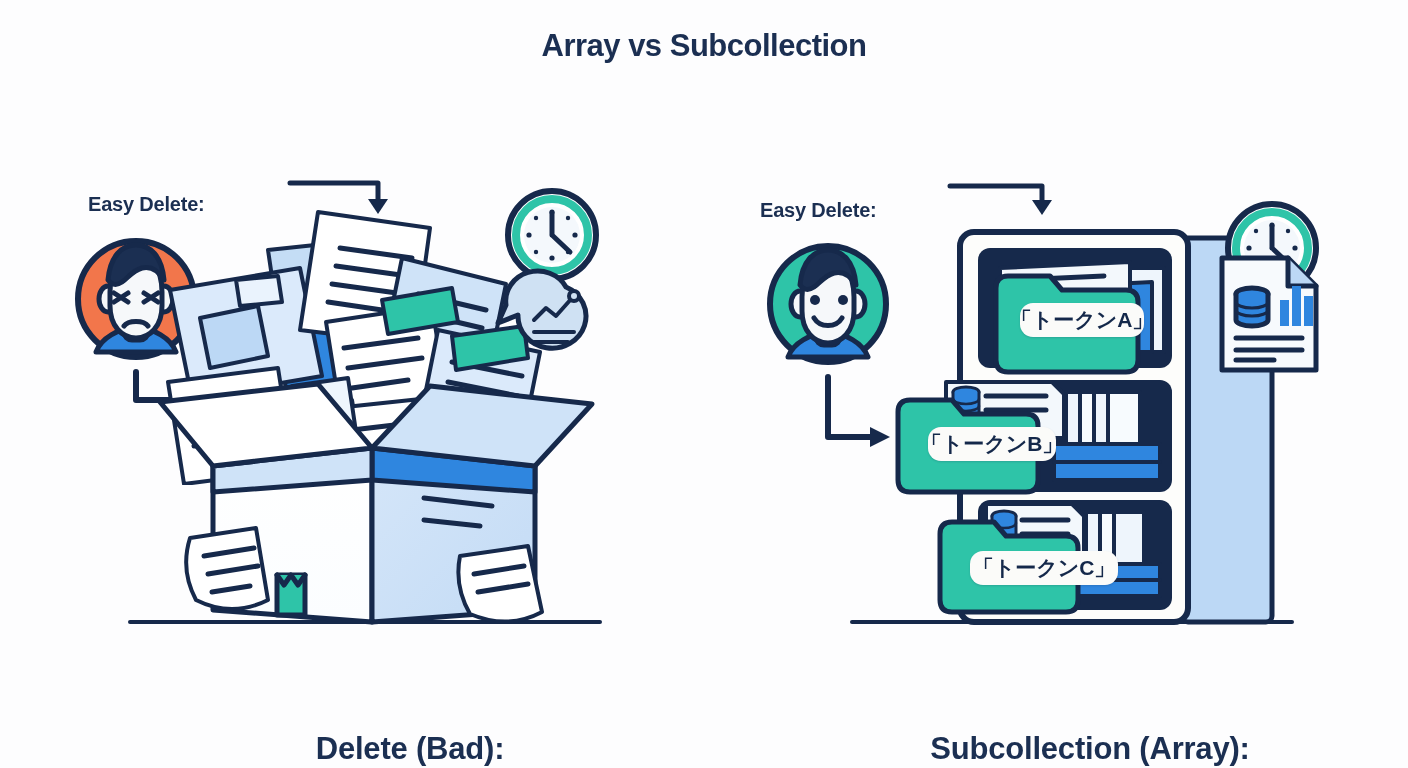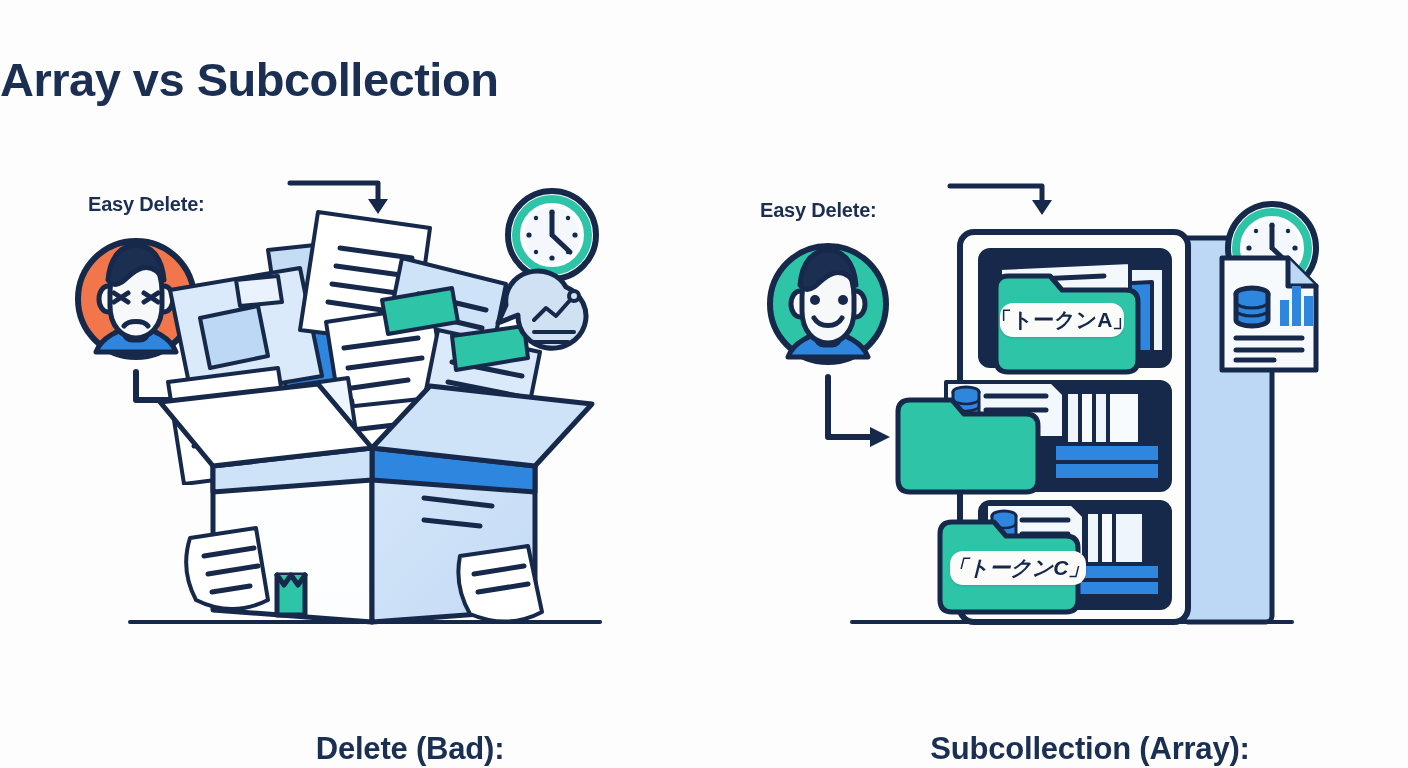--- a/index.html
+++ b/index.html
@@ -31,23 +31,23 @@
   .txt {
     position: absolute;
     color: #1b2f52;
     font-weight: bold;
     letter-spacing: -0.2px;
     white-space: pre;
     line-height: 1.18;
   }
   #title {
     left: 0; right: 0;
-    top: 52px;
-    text-align: left;
-    font-size: 47px;
+    top: 28px;
+    text-align: center;
+    font-size: 31px;
     letter-spacing: -0.5px;
   }
   .callout {
     font-size: 20px;
     line-height: 1.25;
   }
   #callout-left { left: 88px; top: 142px; }
   #callout-right { left: 760px; top: 148px; }
   .caption {
     font-size: 31px;
@@ -62,24 +62,25 @@
     background: #fbfbf9;
     border-radius: 13px;
     color: #14284a;
     font-weight: bold;
     font-size: 21px;
     display: flex;
     align-items: center;
     justify-content: center;
     white-space: pre;
     box-shadow: 0 1px 2px rgba(20,40,74,.18);
+    margin-left: 20px;
   }
   #pill-a { left: 1000px; top: 303px; width: 124px; height: 34px; }
   #pill-b { left: 908px; top: 427px; width: 128px; height: 34px; }
-  #pill-c { left: 950px; top: 551px; width: 136px; height: 34px; font-style: italic; }
+  #pill-c { left: 950px; top: 551px; width: 148px; height: 34px; }
 </style>
 </head>
 <body>
 
 <div class="stage">
 
 <svg viewBox="0 0 1408 768" xmlns="http://www.w3.org/2000/svg">
   <defs>
     <clipPath id="clipPile">
           <rect x="150" y="195" width="420" height="290"></rect>
@@ -355,15 +356,16 @@
   <div>Delete (Bad):</div>
   
 </div>
 
 <div class="txt caption" id="caption-right">
   <div>Subcollection (Array):</div>
   
 </div>
 
 <div class="pill" id="pill-a">「トークンA」</div>
+<div class="pill" id="pill-b">「トークンB」</div>
 <div class="pill" id="pill-c">「トークンC」</div>
 
 </div>
 
 </body></html>

